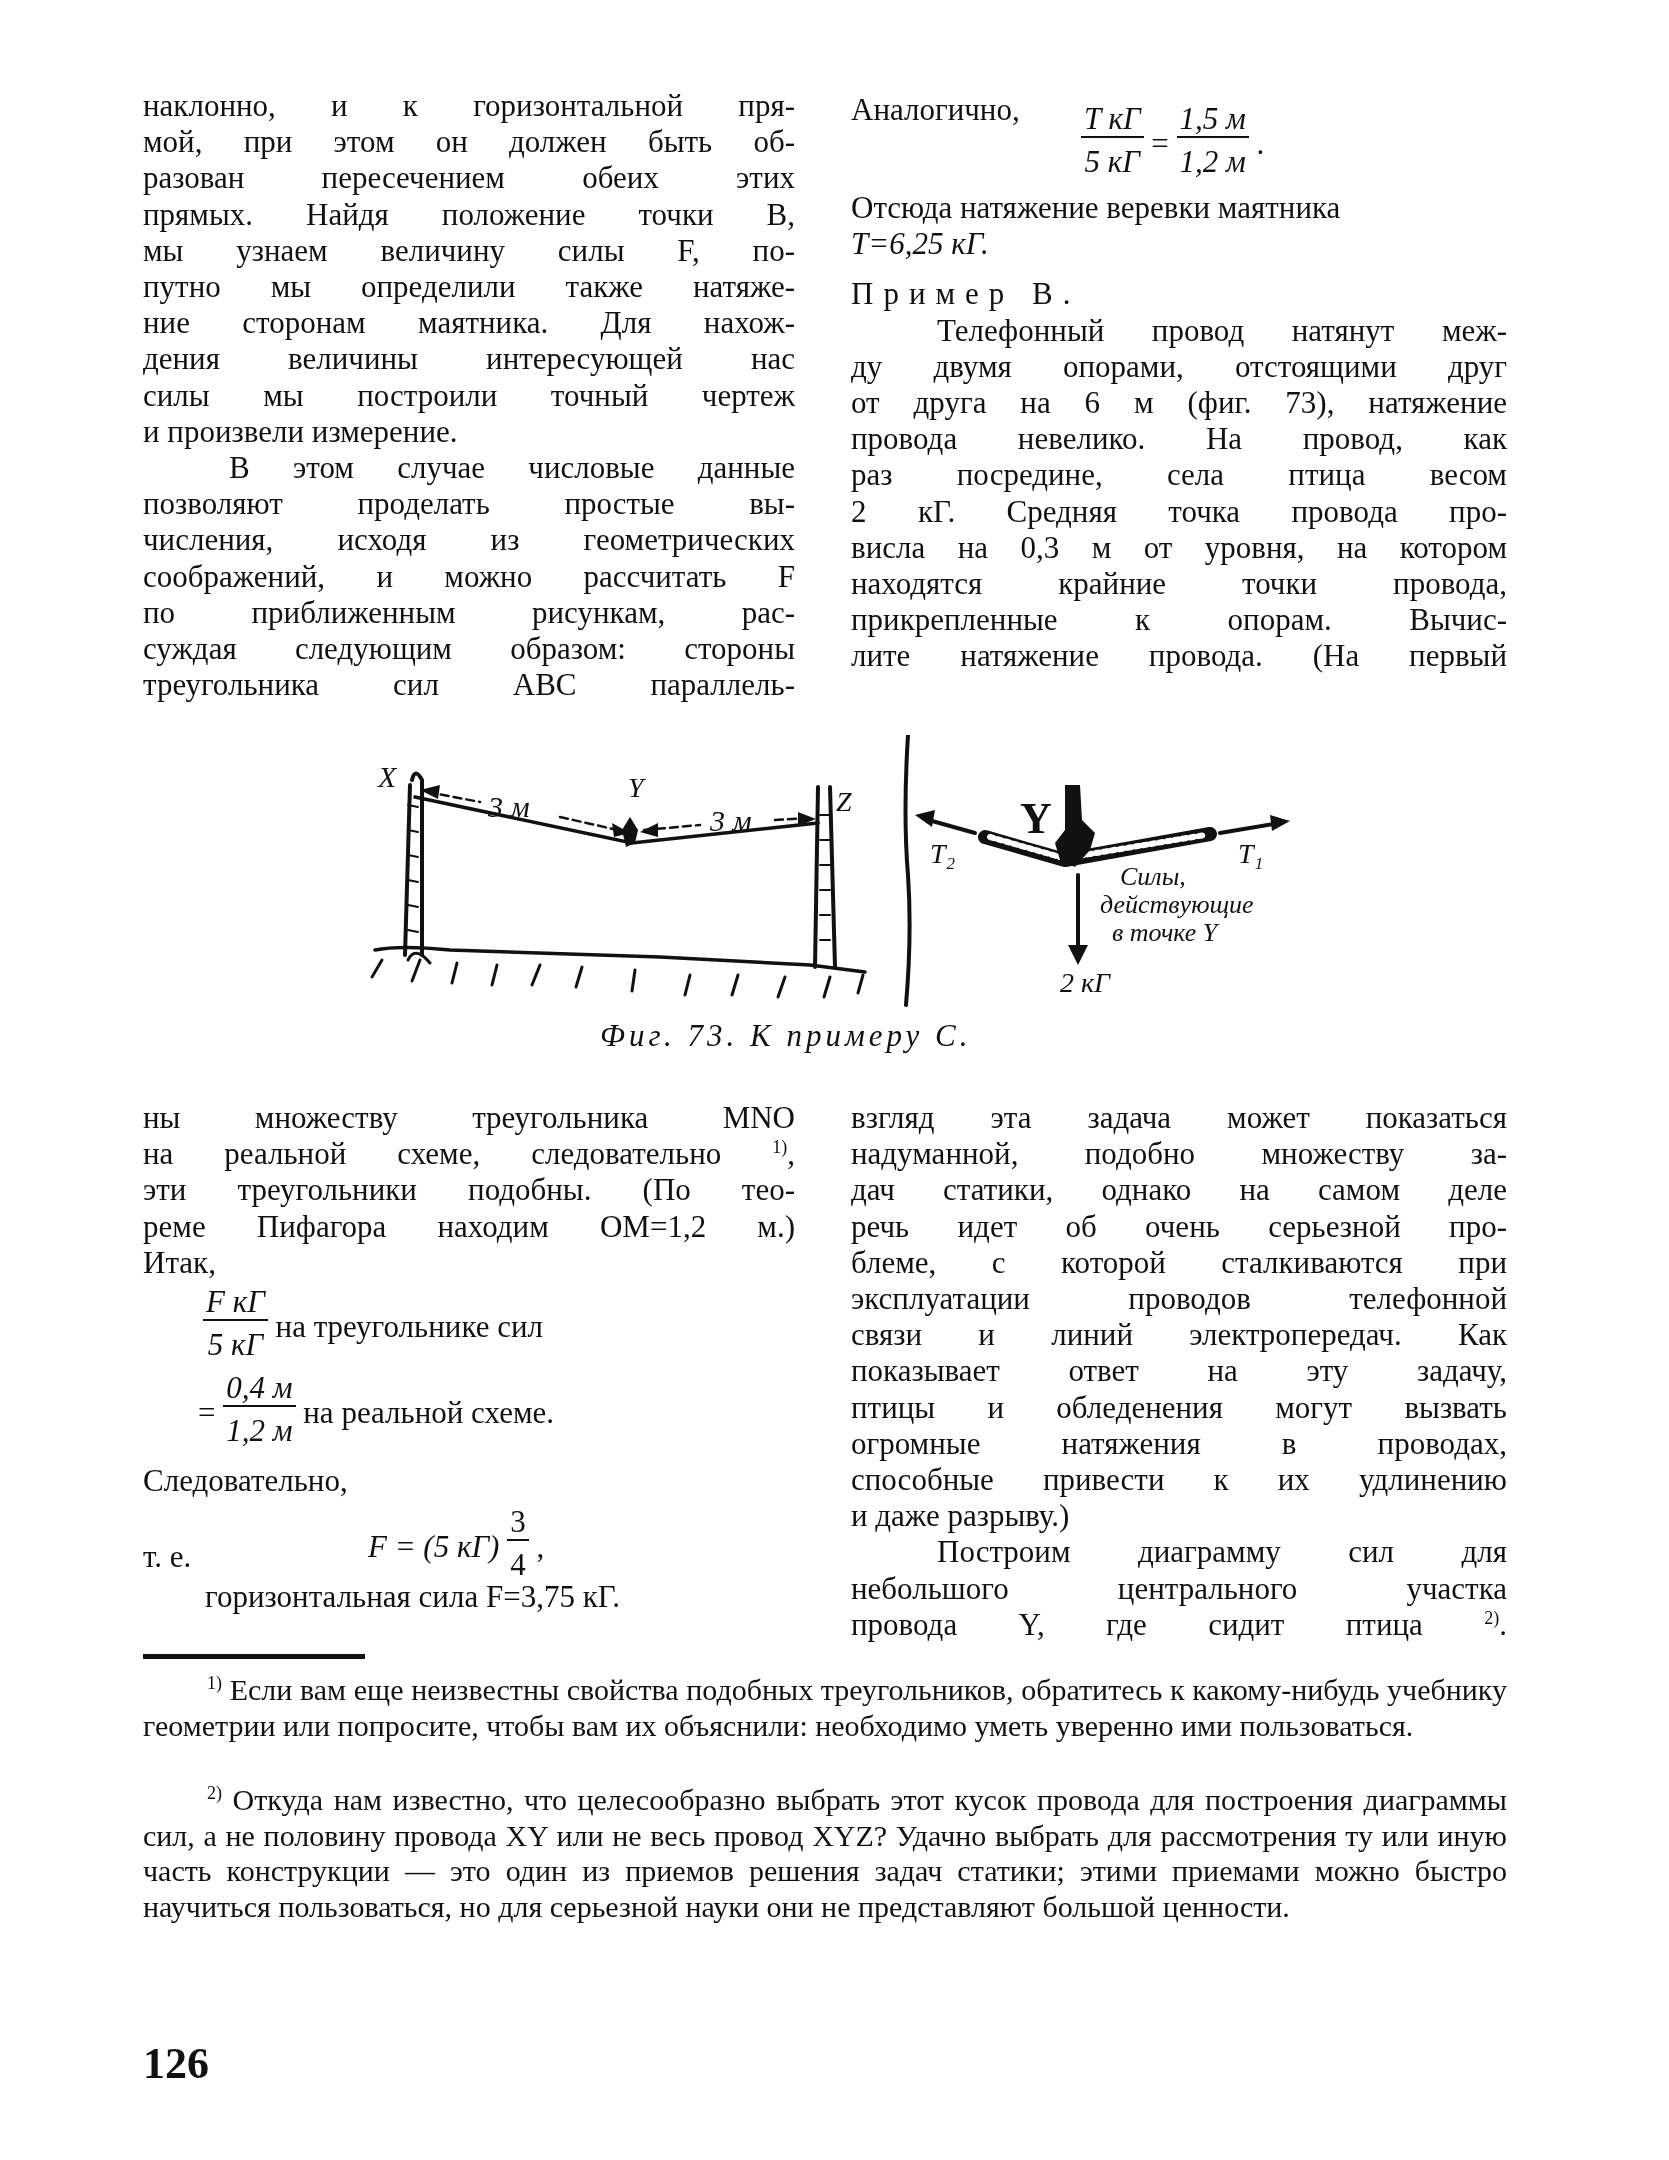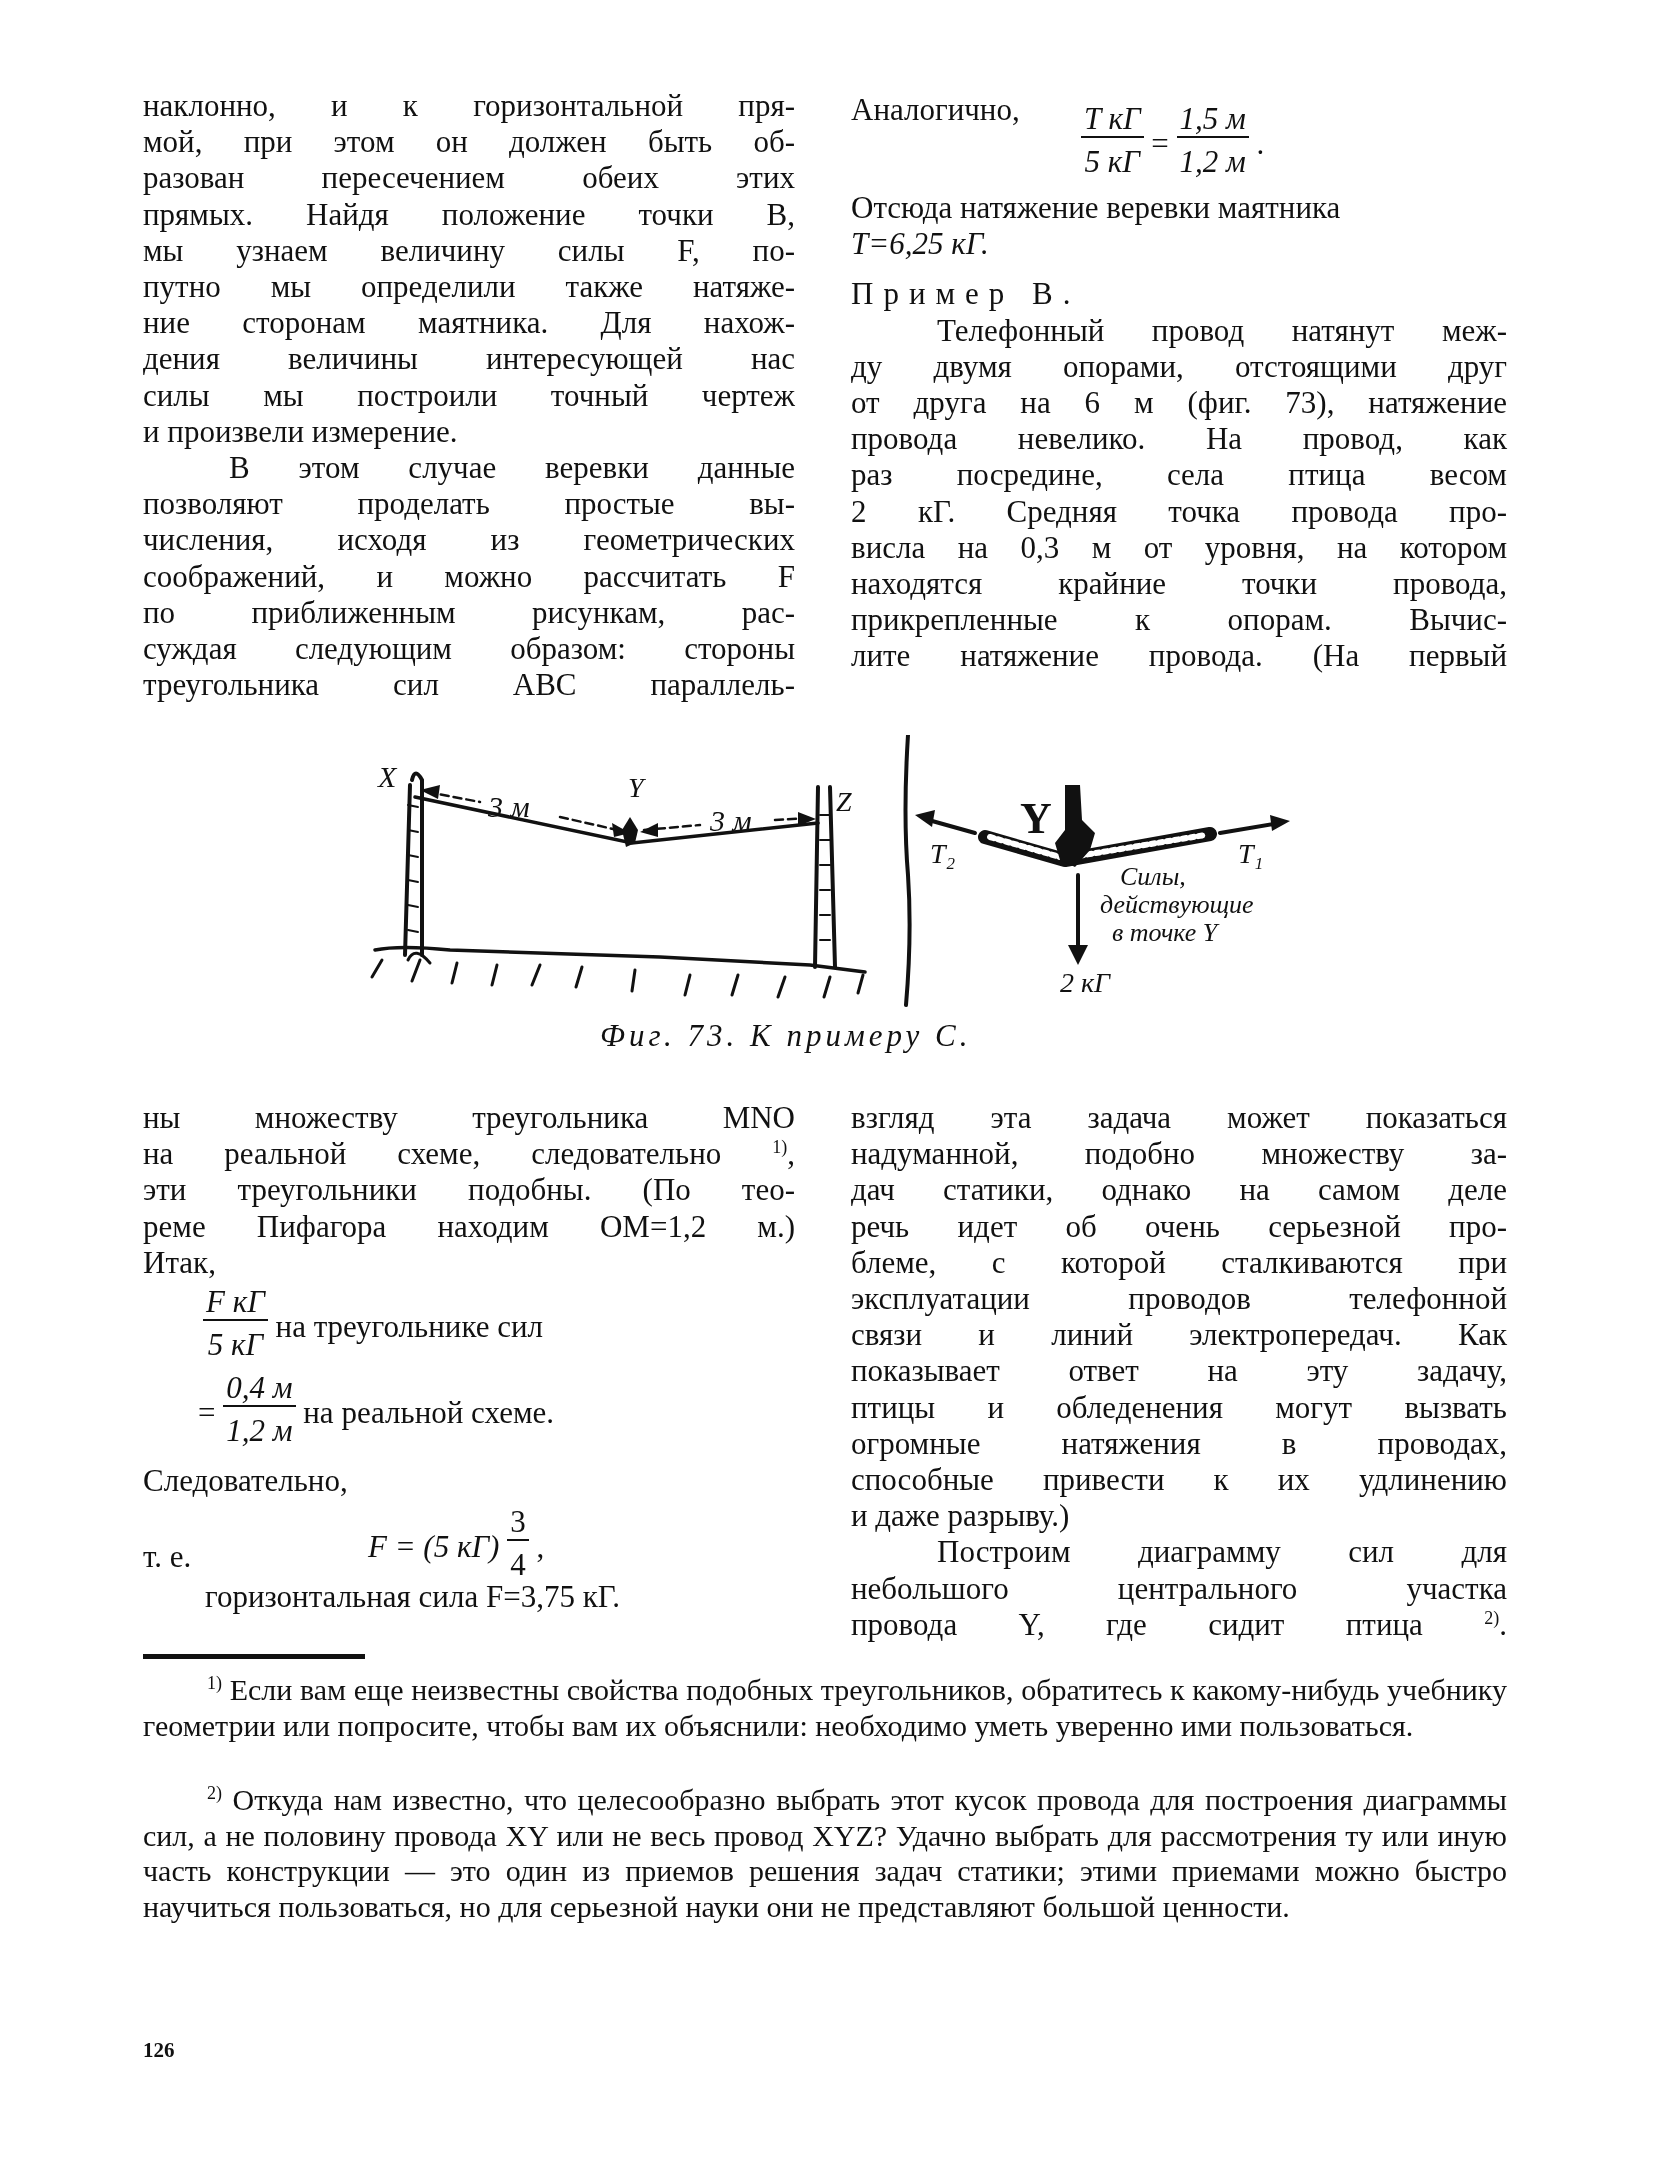--- a/index.html
+++ b/index.html
@@ -14,40 +14,40 @@
   .line.last { text-align-last:left; }
   .frac { display:inline-block; vertical-align:middle; text-align:center; font-style:italic; line-height:34px; }
   .frac .num { display:block; border-bottom:2px solid #111; padding:0 3px; }
   .frac .den { display:block; padding:7px 3px; }
   .spaced { letter-spacing:10px; }
   sup { font-size:18px; line-height:0; }
   .fig { position:absolute; left:360px; top:735px; width:950px; height:290px; }
   .caption { position:absolute; left:600px; top:1018px; font-size:31px; font-style:italic; letter-spacing:4px; }
   .rule { position:absolute; left:143px; top:1654px; width:222px; height:5px; background:#111; }
   .foot { position:absolute; left:143px; width:1364px; font-size:30px; line-height:35.5px; text-align:justify; }
-  .pageno { position:absolute; left:143px; top:2038px; font-size:21px; font-weight:bold; }
+  .pageno { position:absolute; left:143px; top:2038px; font-size:44px; font-weight:bold; }
 </style>
 </head>
 <body>
 
 <div class="col left" style="top:88px;">
   <p>
     <span class="line">наклонно, и к горизонтальной пря-</span>
     <span class="line">мой, при этом он должен быть об-</span>
     <span class="line">разован пересечением обеих этих</span>
     <span class="line">прямых. Найдя положение точки B,</span>
     <span class="line">мы узнаем величину силы F, по-</span>
     <span class="line">путно мы определили также натяже-</span>
     <span class="line">ние сторонам маятника. Для нахож-</span>
     <span class="line">дения величины интересующей нас</span>
     <span class="line">силы мы построили точный чертеж</span>
     <span class="line last">и произвели измерение.</span>
   </p>
   <p>
-    <span class="line" style="padding-left:86px;">В этом случае веревки данные</span>
+    <span class="line" style="padding-left:86px;">В этом случае числовые данные</span>
     <span class="line">позволяют проделать простые вы-</span>
     <span class="line">числения, исходя из геометрических</span>
     <span class="line">соображений, и можно рассчитать F</span>
     <span class="line">по приближенным рисункам, рас-</span>
     <span class="line">суждая следующим образом: стороны</span>
     <span class="line">треугольника сил ABC параллель-</span>
   </p>
 </div>
 
 <div class="col right" style="top:92px;">

